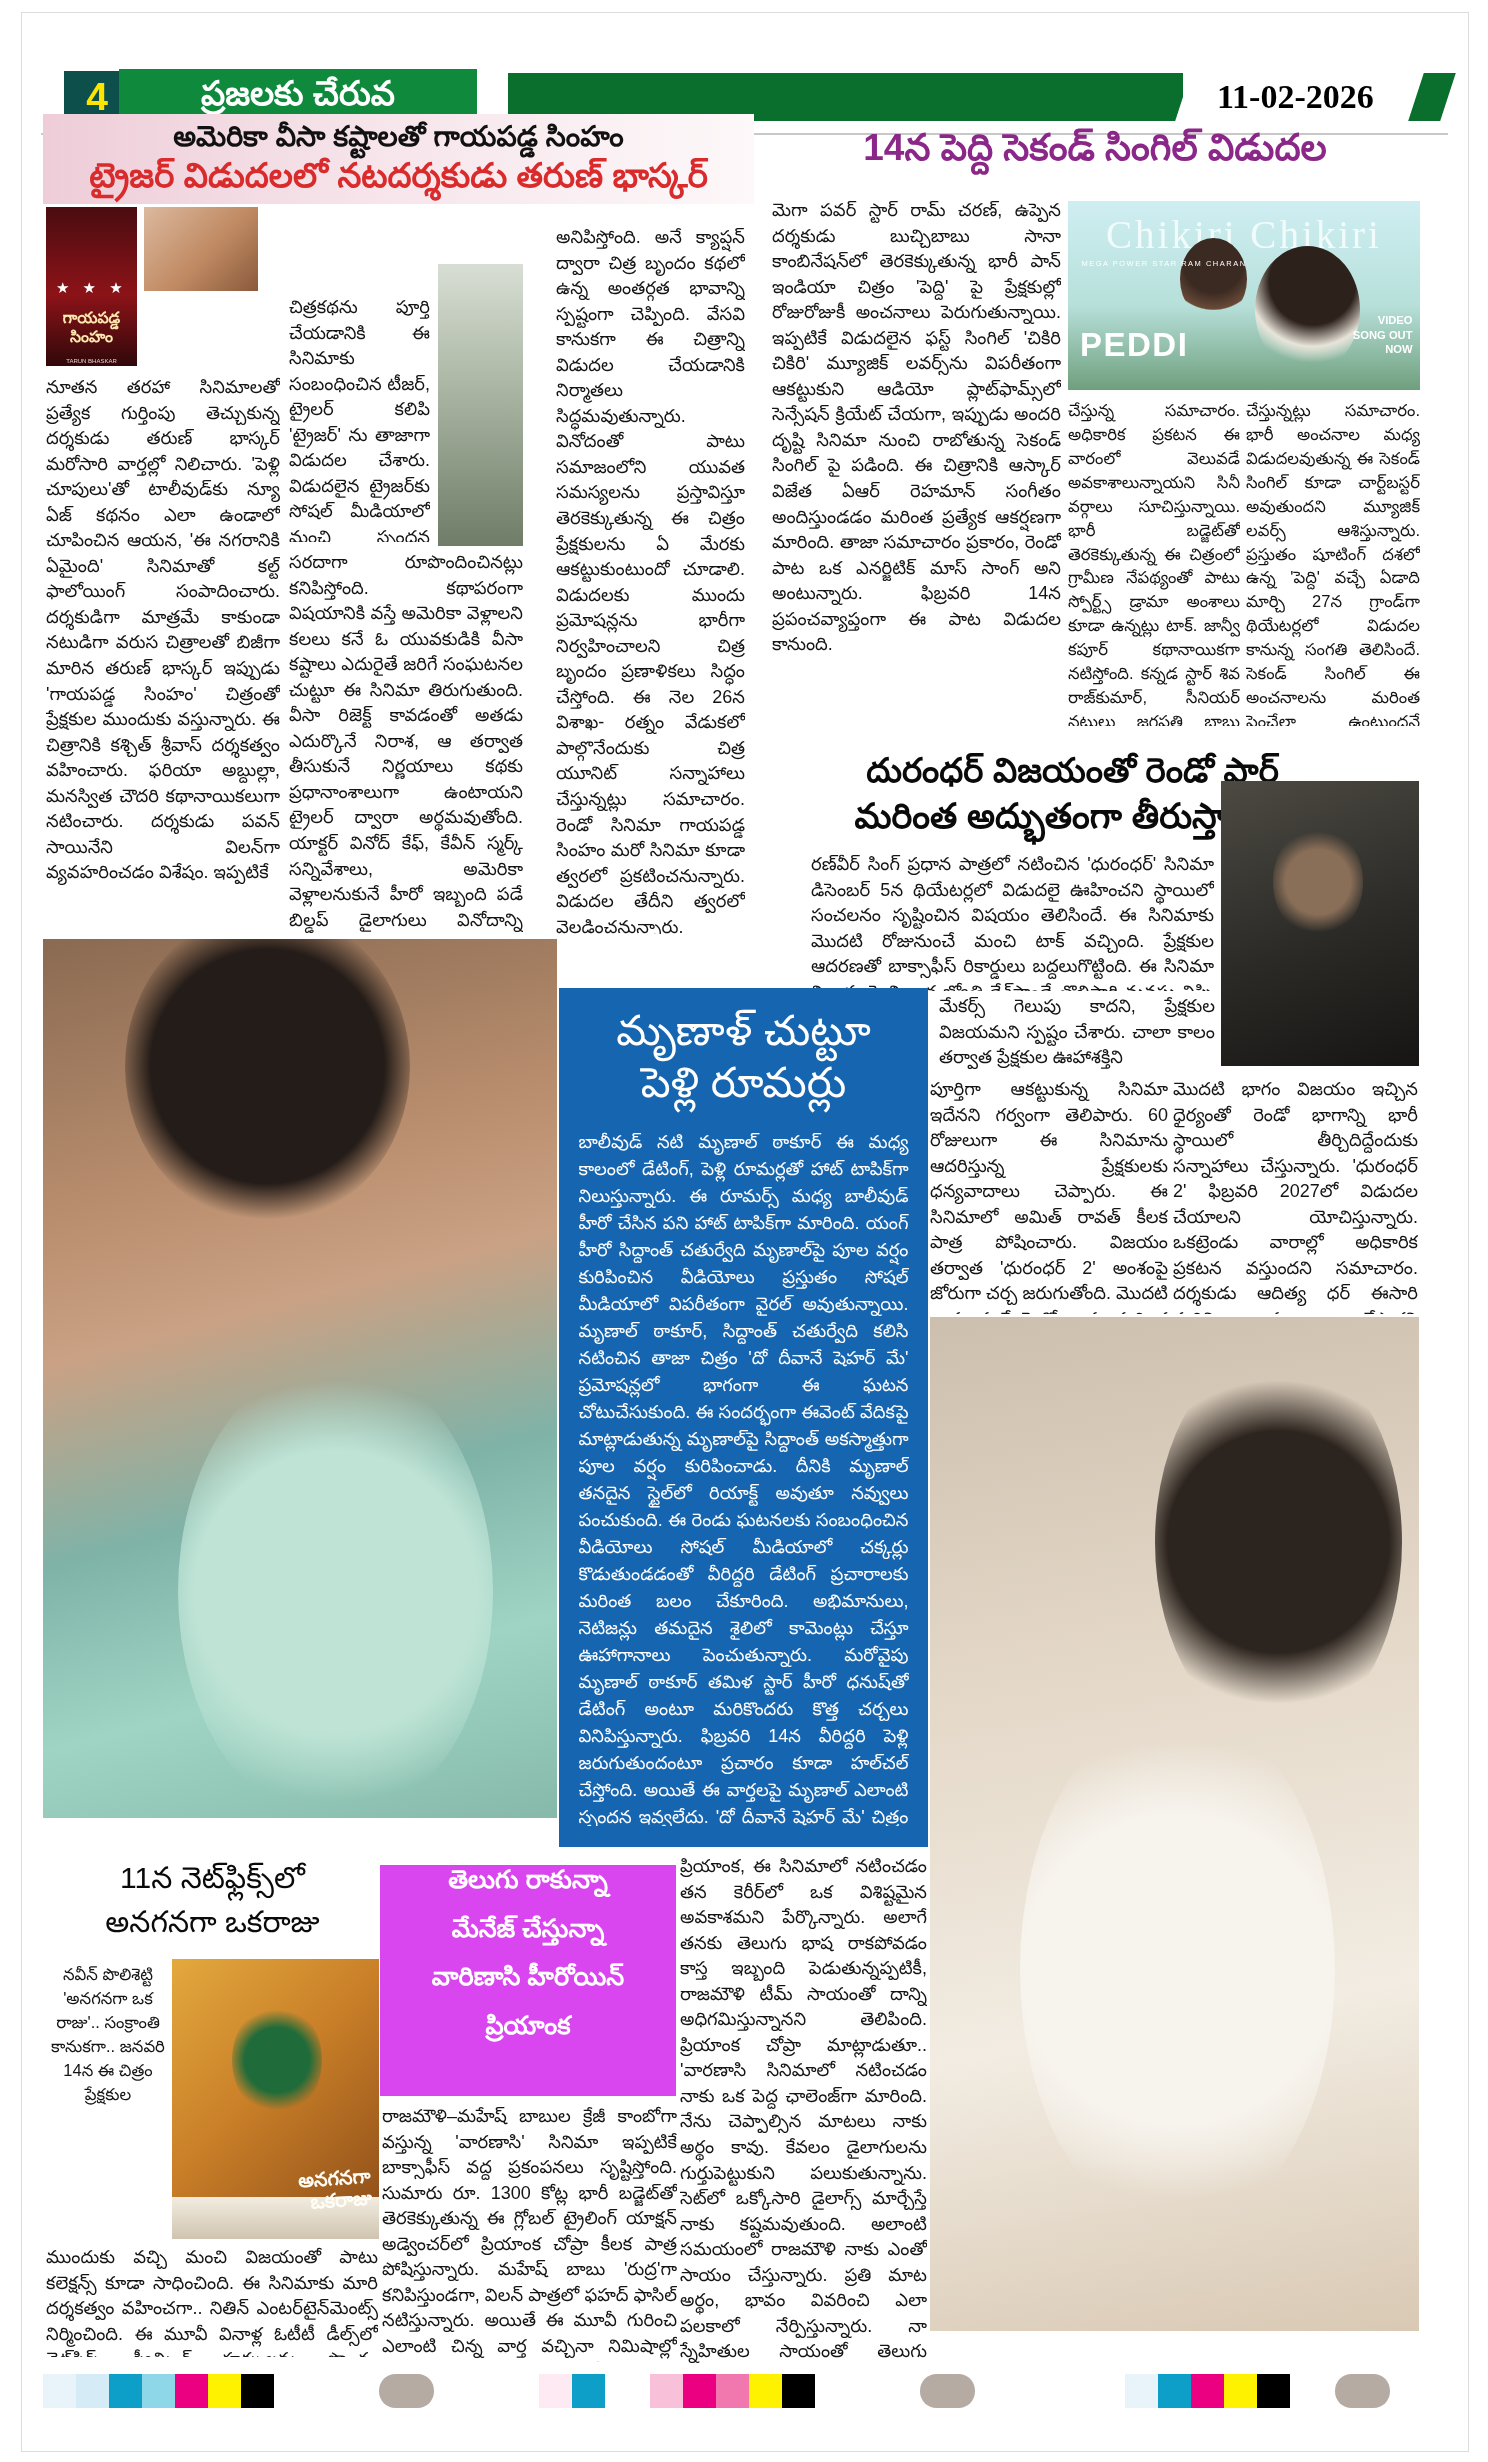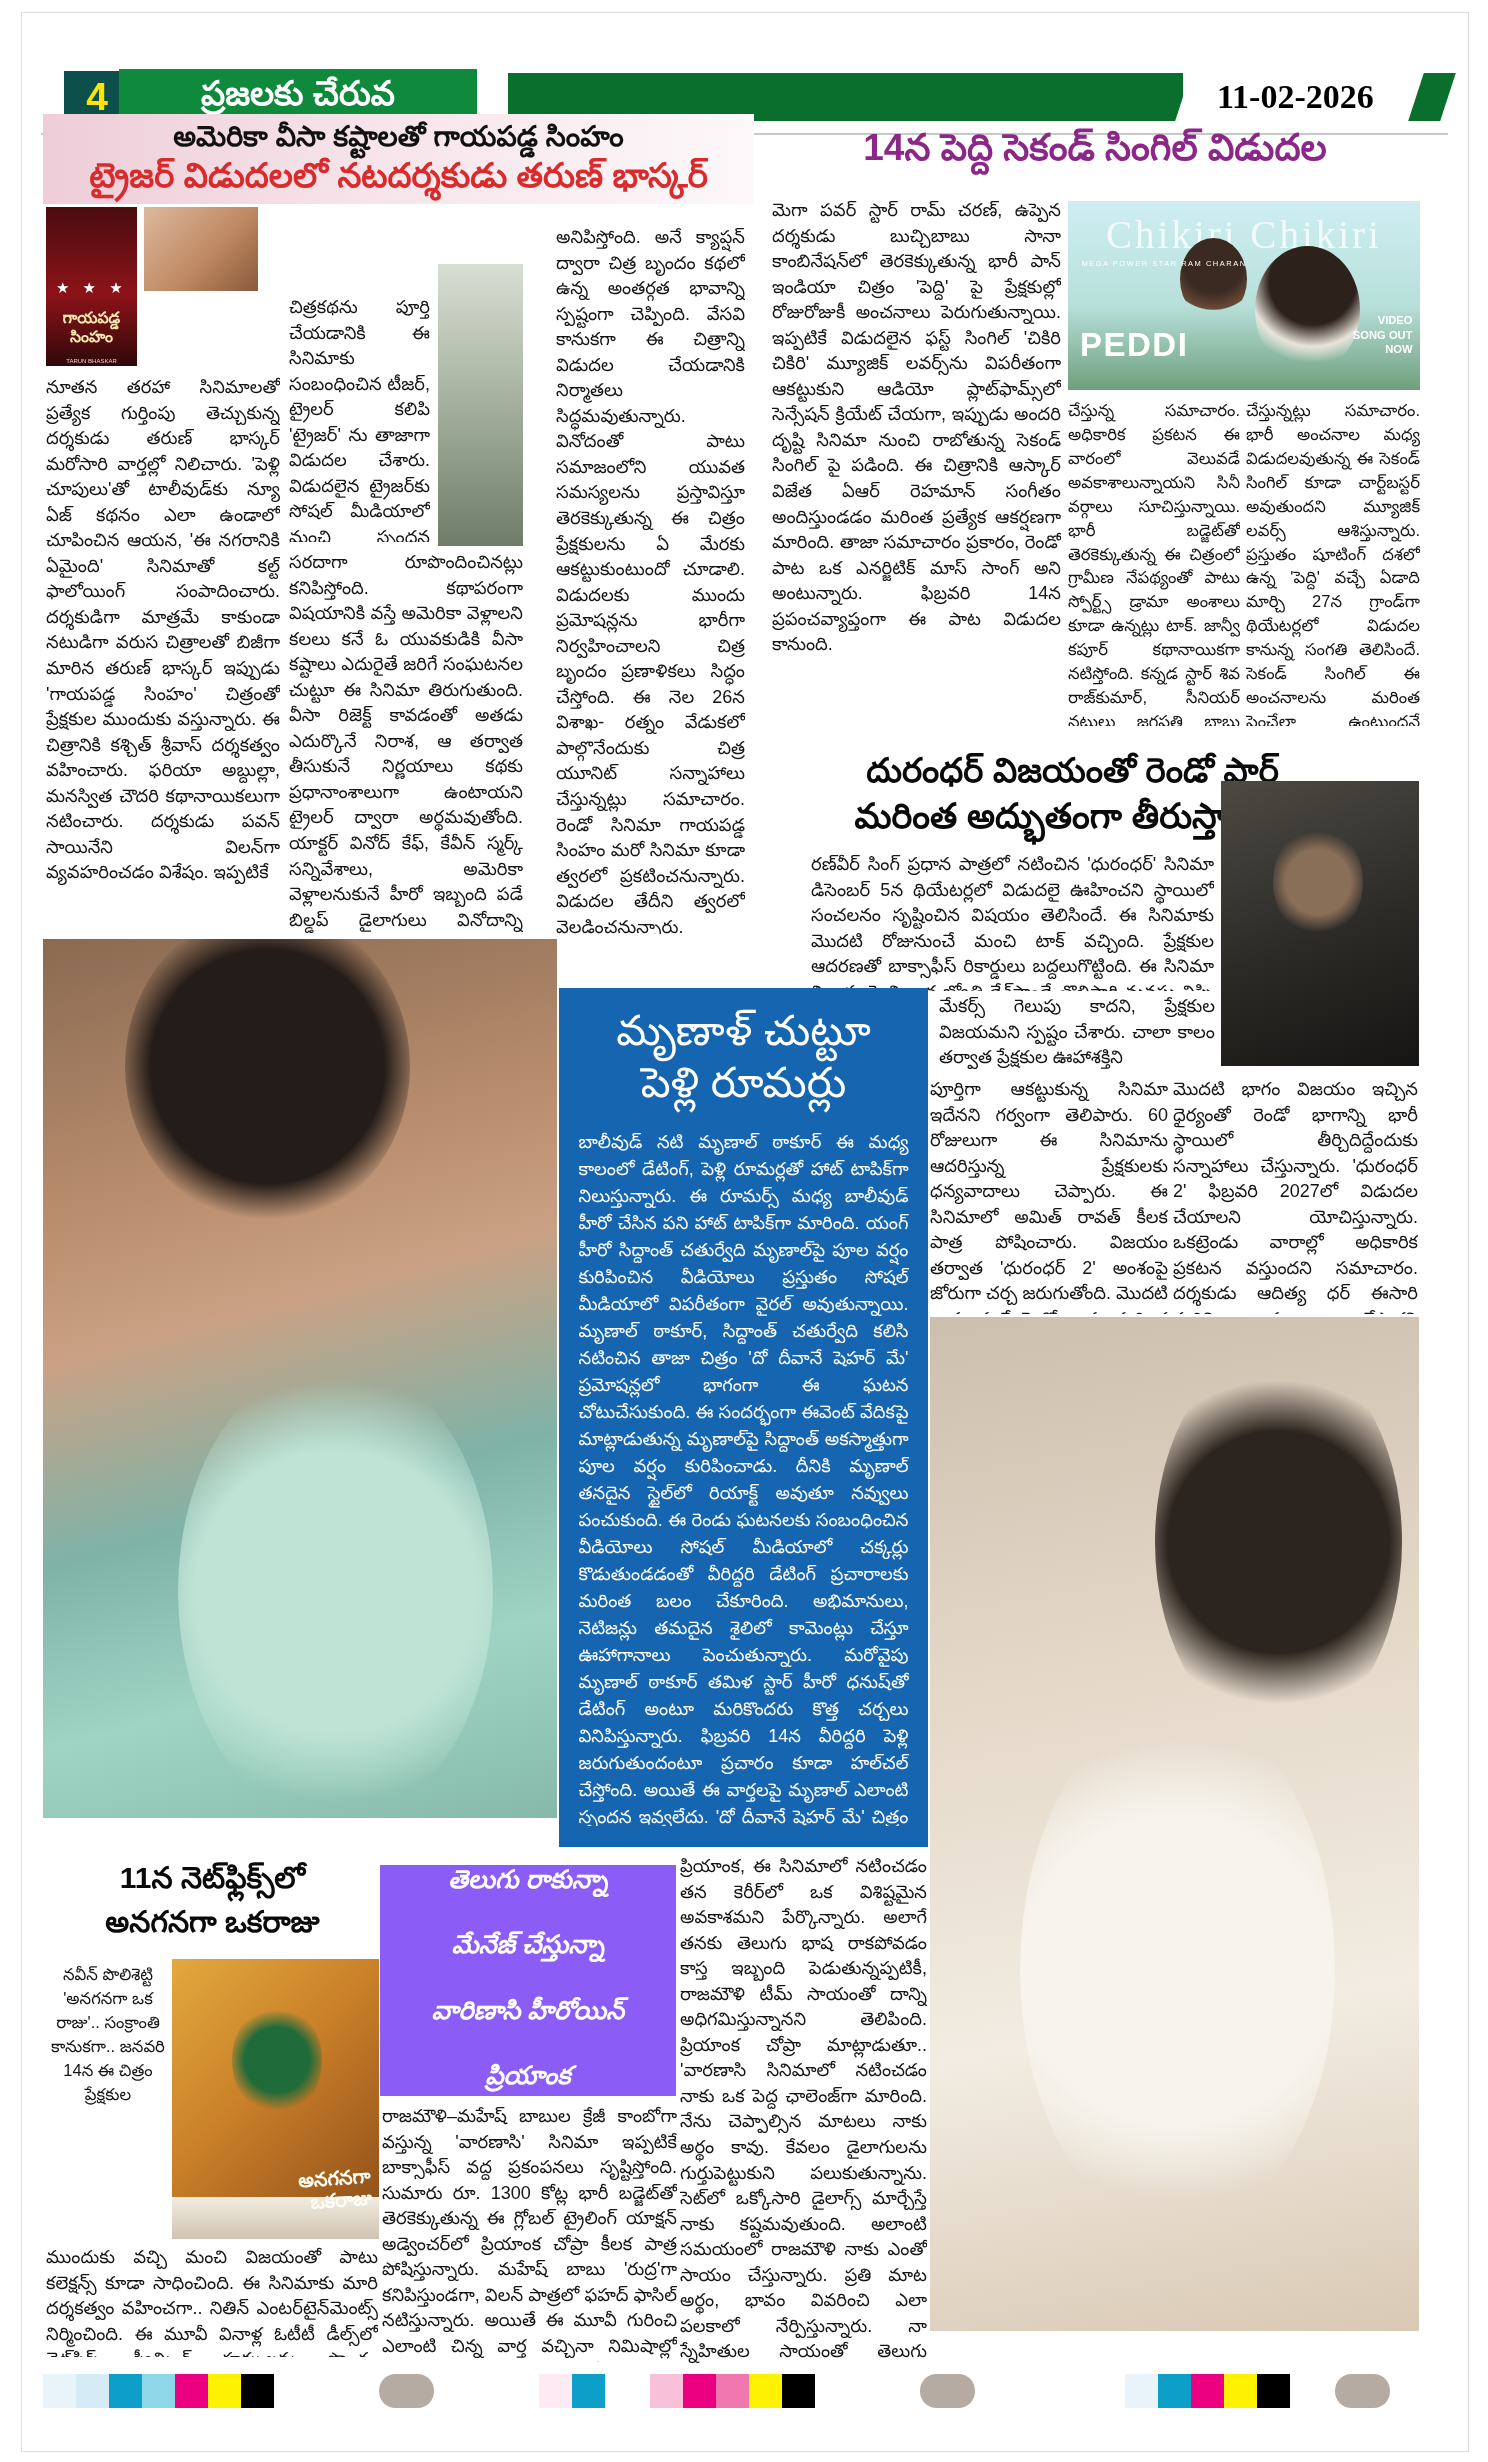--- a/index.html
+++ b/index.html
@@ -45,26 +45,26 @@
   .head-black2{font-size:35px;font-weight:bold;color:#0a0a0a;}
   .photo-ranveer{background:linear-gradient(160deg,#4d4a42 0%,#2b2a27 55%,#161513 100%);overflow:hidden;}
   
   .panel-blue{background:#1665b0;color:#fff;overflow:hidden;}
   .panel-blue .ph{font-size:42px;font-weight:normal;text-align:center;line-height:1.25;color:#ffffff;}
   .panel-blue .pb{font-size:18px;line-height:1.5;text-align:justify;color:#ffffff;}
   .photo-mrunal{background:linear-gradient(165deg,#8a6a52 0%,#b98e6e 28%,#caa184 42%,#7fb3a8 62%,#9fd4c4 80%,#86b9a9 100%);overflow:hidden;}
   .photo-priyanka{background:linear-gradient(170deg,#cdbfae 0%,#e4d8c8 35%,#f2ece2 68%,#d9c9b4 100%);overflow:hidden;}
   .blob{position:absolute;border-radius:50%;}
   
-  .head-black3{font-size:30px;font-weight:bold;color:#0a0a0a;}
+  .head-black3{font-size:30px;font-weight:normal;color:#0a0a0a;}
   .poster-raju{background:linear-gradient(135deg,#e3a93e 0%,#c97f28 45%,#8a4a18 100%);overflow:hidden;}
   .raju-title{position:absolute;right:7.5px;bottom:27px;color:#fffdf5;font-size:19.5px;font-weight:bold;
               text-align:right;line-height:1.15;transform:rotate(-4deg);}
-  .box-purple{background:#8b5cf6;color:#ffffff;display:flex;flex-direction:column;
-              align-items:center;justify-content:space-between;gap:13.5px;font-style:italic;}
+  .box-purple{background:#d946ef;color:#ffffff;display:flex;flex-direction:column;
+              align-items:center;justify-content:flex-start;gap:13.5px;}
   .box-purple span{font-size:25.5px;font-weight:bold;display:block;text-align:center;}
   
   .regbar{display:flex;align-items:center;}
   .regsw{width:33px;height:34px;}
   .regpill{width:55px;height:34px;background:#b5aba3;border-radius:16.5px;}
   .reggap{height:34px;}
 </style>
 </head>
 <body>
 

